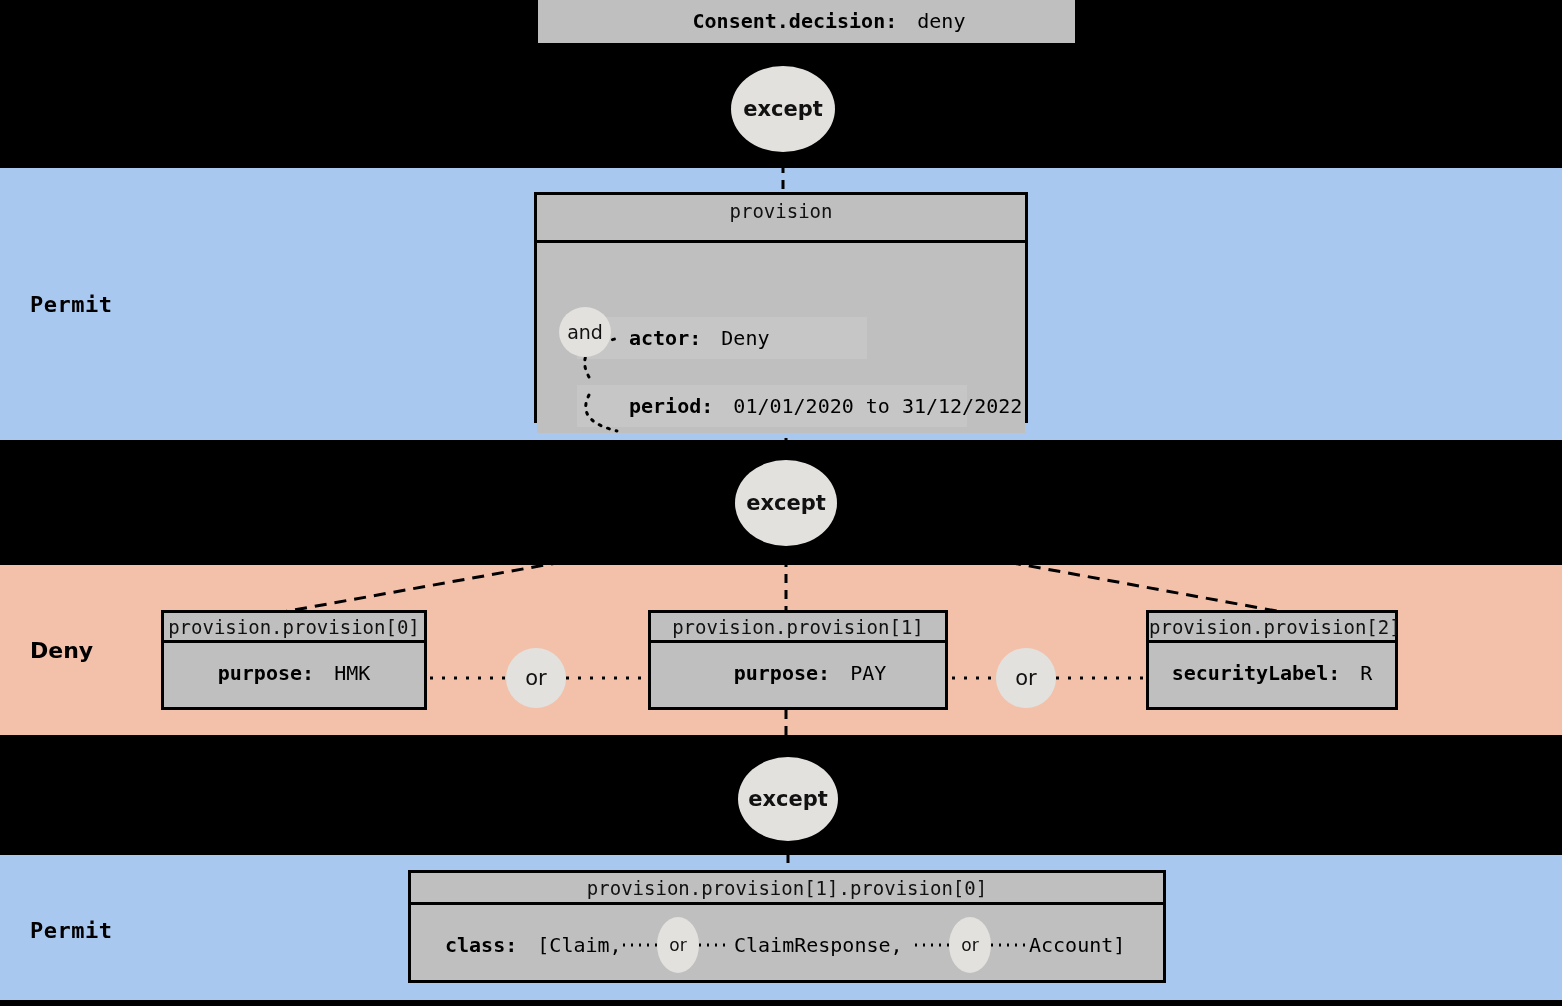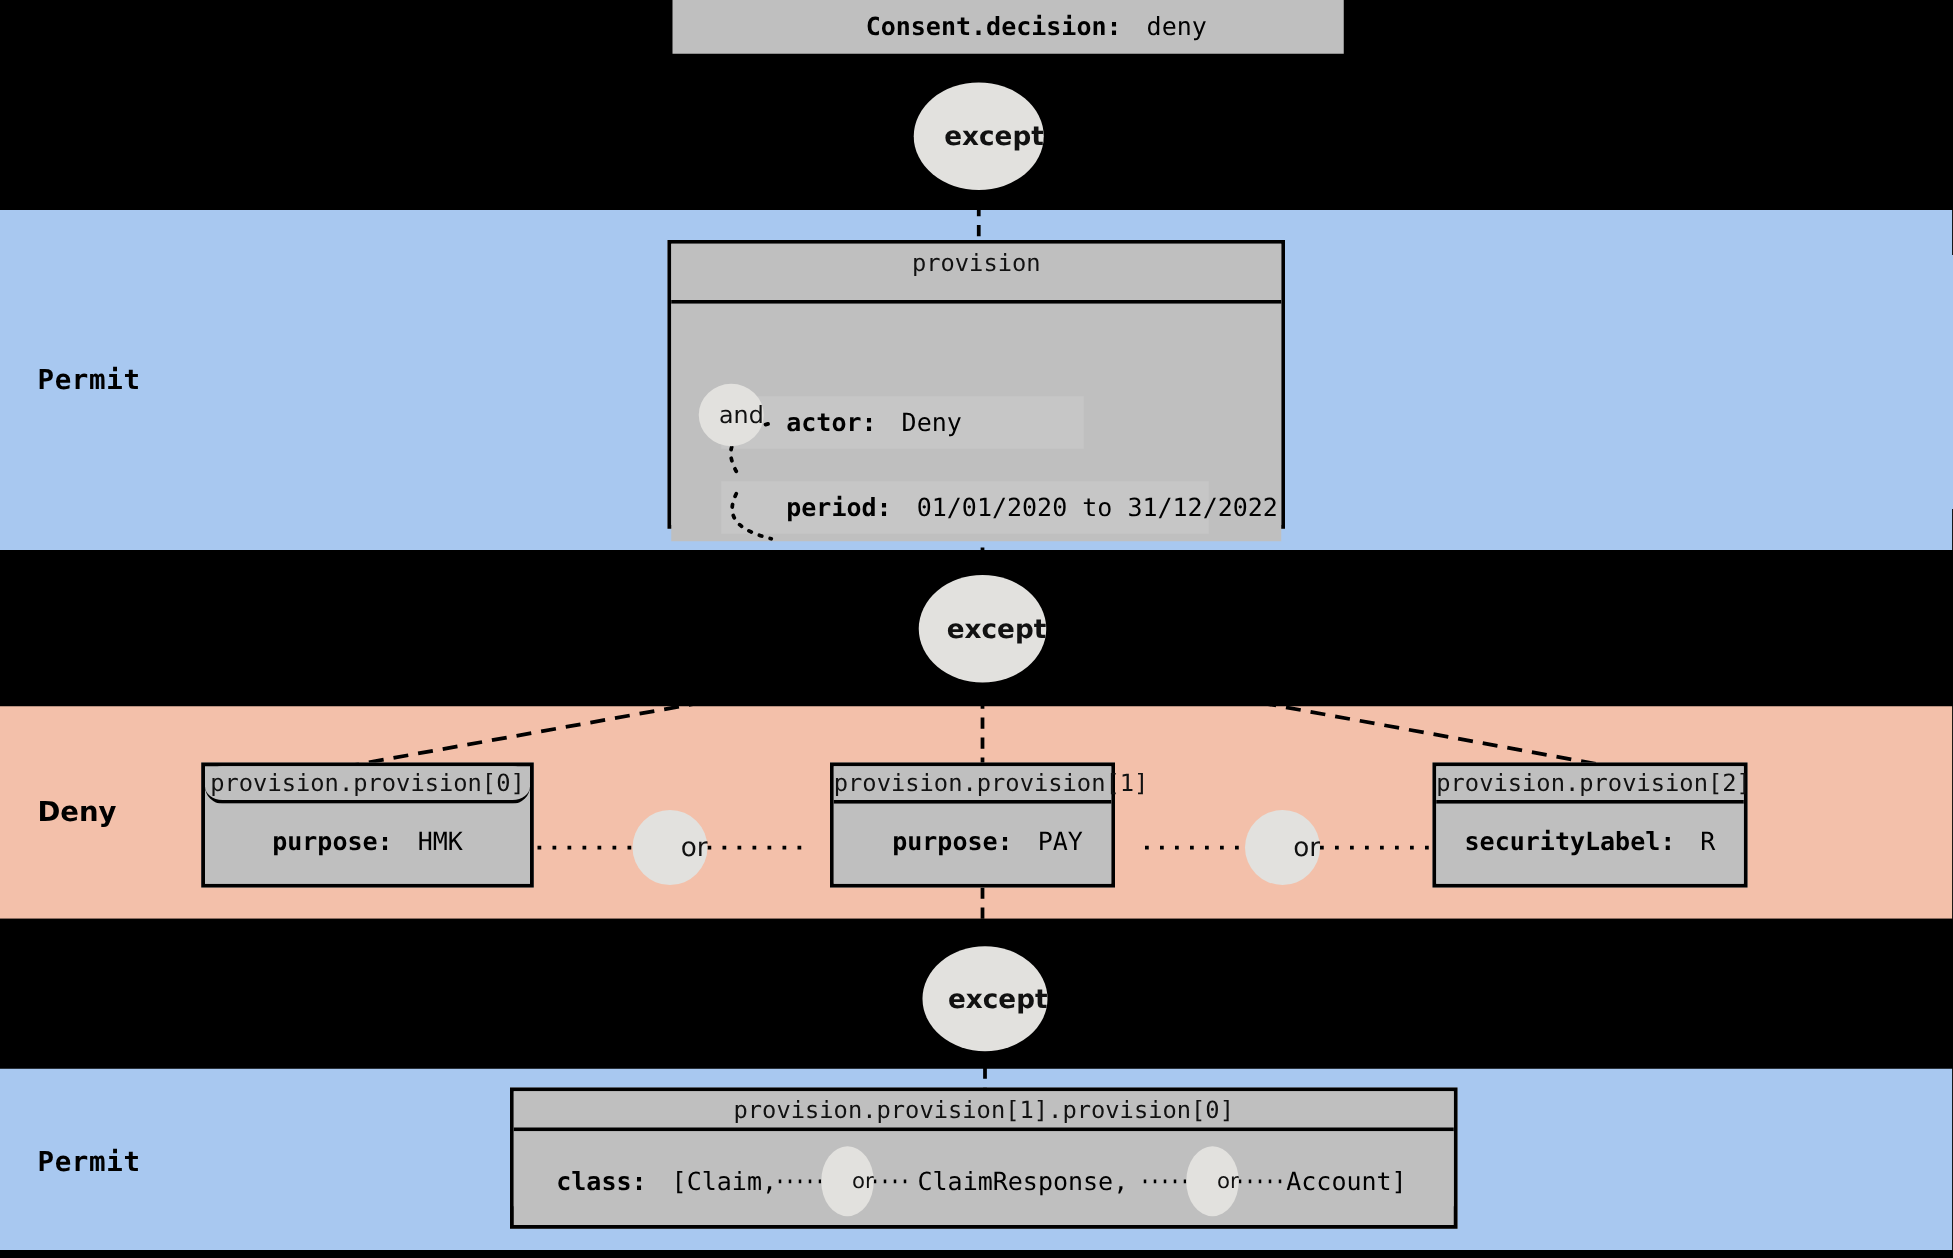--- a/index.html
+++ b/index.html
@@ -76,21 +76,21 @@
     font-family: "DejaVu Sans Mono", monospace;
     font-size: 20px;
     color: #000;
   }
   .ellipse {
     position: absolute;
     background: #e2e1de;
     border-radius: 50%;
     display: flex;
     align-items: center;
-    justify-content: flex-end;
+    justify-content: center;
     font-family: "DejaVu Sans", sans-serif;
     color: #111;
   }
   .ell-except {
     font-weight: bold;
     font-size: 21px;
   }
   .ell-and {
     font-size: 19px;
     font-weight: normal;
@@ -192,34 +192,34 @@
     <div class="ellipse ell-and" style="left:22px; top:112px; width:52px; height:50px;">
       <span>and</span>
     </div>
   </div>
 
   <div class="ellipse ell-except" style="left:735px; top:460px; width:102px; height:86px;">
     <span>except</span>
   </div>
 
   <div class="node" style="left:161px; top:610px; width:266px; height:100px;">
-    <div class="node-header" style="height:30px; line-height:28px;border-radius:14px;">provision.provision[0]</div>
+    <div class="node-header" style="height:30px; line-height:28px;">provision.provision[0]</div>
     <div class="node-body" style="height:64px; position:relative;">
       <div class="row" style="position:absolute; left:0; right:0; top:18px; text-align:center;">
         <span class="k">purpose:</span>
         <span class="v" style="margin-left:8px;">HMK</span>
       </div>
     </div>
   </div>
 
   <div class="ellipse ell-or" style="left:506px; top:648px; width:60px; height:60px;">
     <span>or</span>
   </div>
 
-  <div class="node" style="left:664px; top:610px; width:228px; height:100px;">
+  <div class="node" style="left:648px; top:610px; width:300px; height:100px;">
     <div class="node-header" style="height:30px; line-height:28px;">provision.provision[1]</div>
     <div class="node-body" style="height:64px; position:relative;">
       <div class="row" style="position:absolute; left:0; right:0; top:18px; text-align:center;padding-left:24px;">
         <span class="k">purpose:</span>
         <span class="v" style="margin-left:8px;">PAY</span>
       </div>
     </div>
   </div>
 
   <div class="ellipse ell-or" style="left:996px; top:648px; width:60px; height:60px;">

